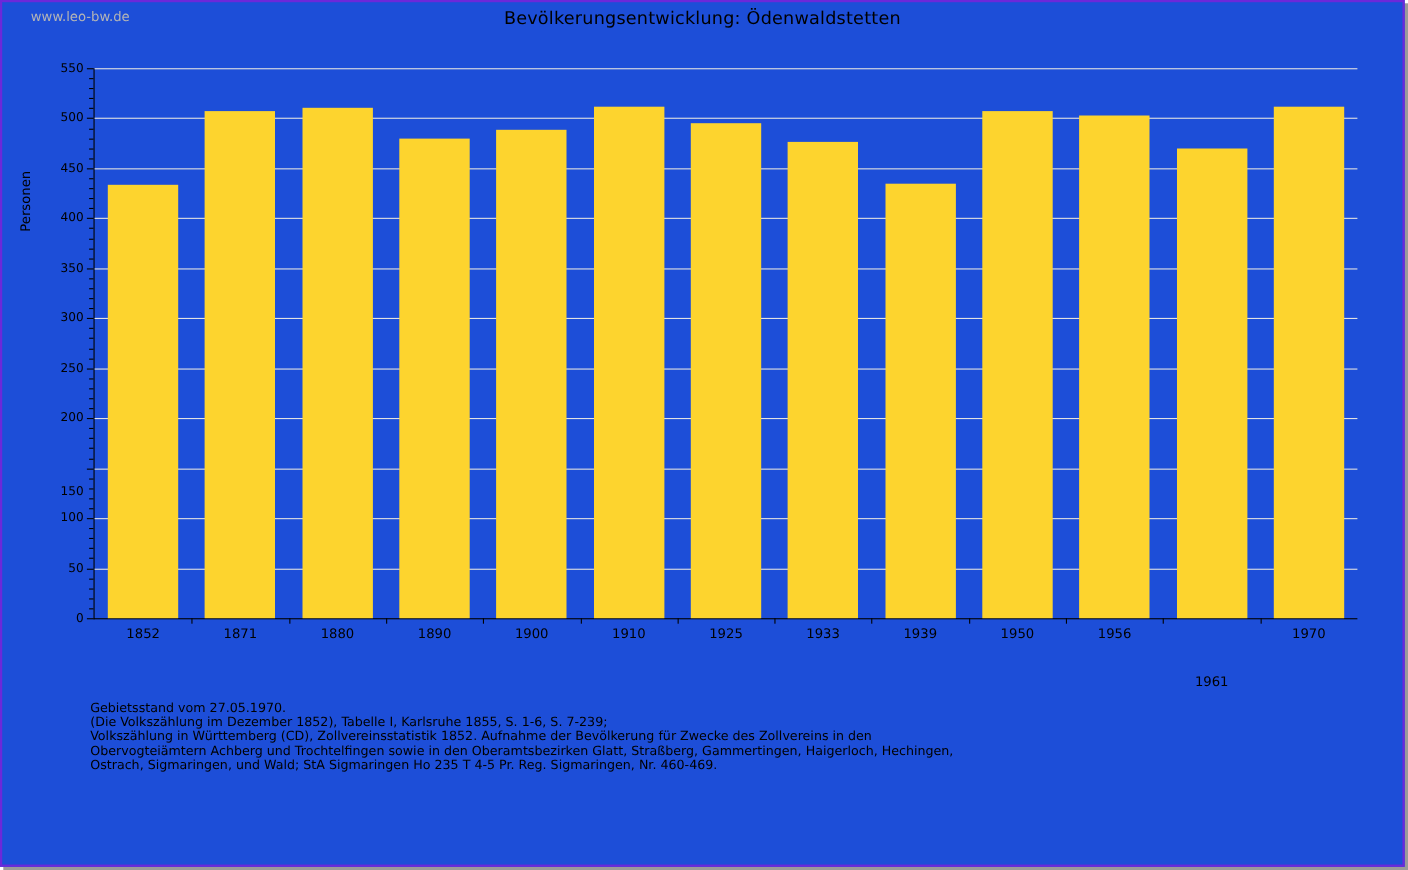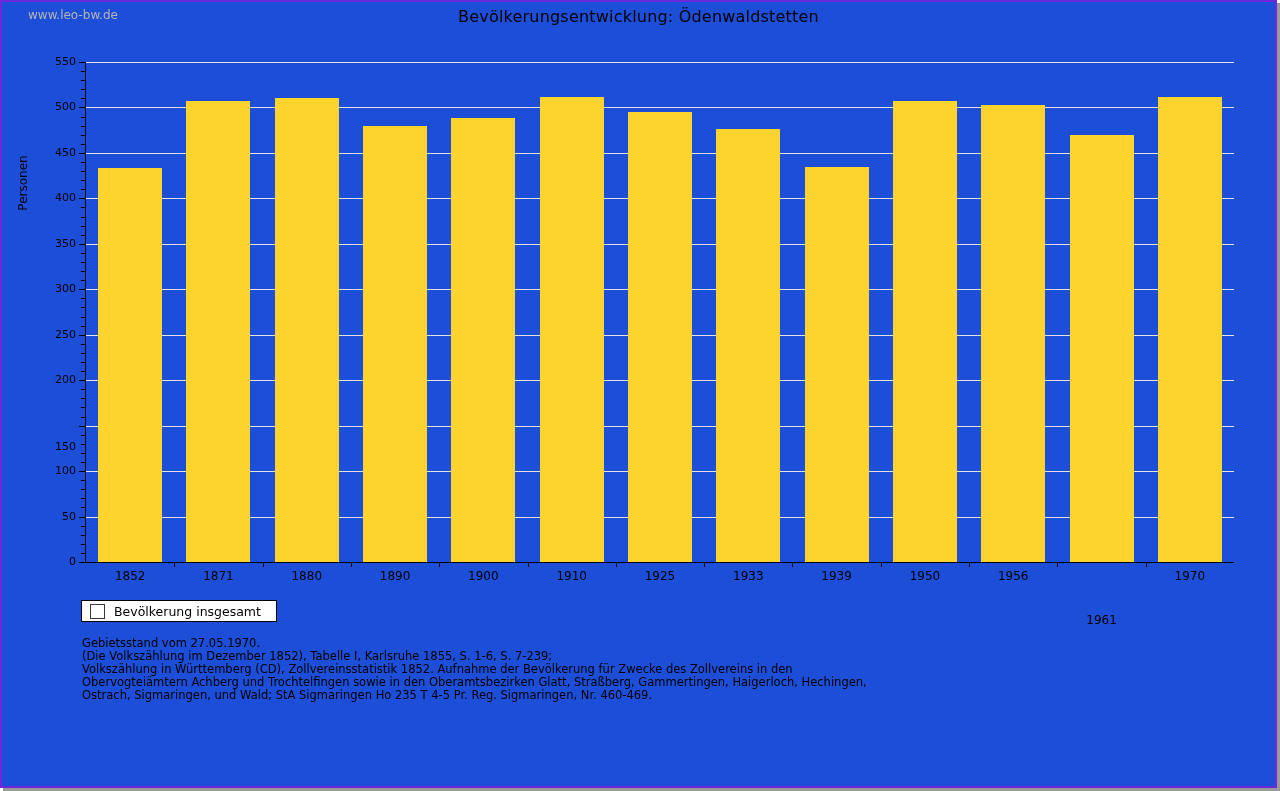--- a/index.html
+++ b/index.html
@@ -211,24 +211,20 @@
       <div class="xlab" style="left: 883.077px; width: 88.3077px;">1956</div>
       <div class="xtick" style="left: 883.077px;"></div>
       <div class="bar" style="left: 983.538px; height: 427.273px; background: rgb(253, 212, 46);"></div>
       <div class="xlab" style="left: 971.385px; width: 88.3077px; margin-top: 44px;">1961</div>
       <div class="xtick" style="left: 971.385px;"></div>
       <div class="bar" style="left: 1071.85px; height: 464.545px; background: rgb(253, 212, 46);"></div>
       <div class="xlab" style="left: 1059.69px; width: 88.3077px;">1970</div>
       <div class="xtick" style="left: 1059.69px;"></div>
     </div>
 
-  <div class="legend">
-    <span class="swatch"></span>
-    <span class="legend-text">Bevölkerung insgesamt</span>
-  </div>
 
   <div class="notes">
     <div>Gebietsstand vom 27.05.1970.</div>
     <div>(Die Volkszählung im Dezember 1852), Tabelle I, Karlsruhe 1855, S. 1-6, S. 7-239;</div>
     <div>Volkszählung in Württemberg (CD), Zollvereinsstatistik 1852. Aufnahme der Bevölkerung für Zwecke des Zollvereins in den</div>
     <div>Obervogteiämtern Achberg und Trochtelfingen sowie in den Oberamtsbezirken Glatt, Straßberg, Gammertingen, Haigerloch, Hechingen,</div>
     <div>Ostrach, Sigmaringen, und Wald; StA Sigmaringen Ho 235 T 4-5 Pr. Reg. Sigmaringen, Nr. 460-469.</div>
   </div>
 
 

